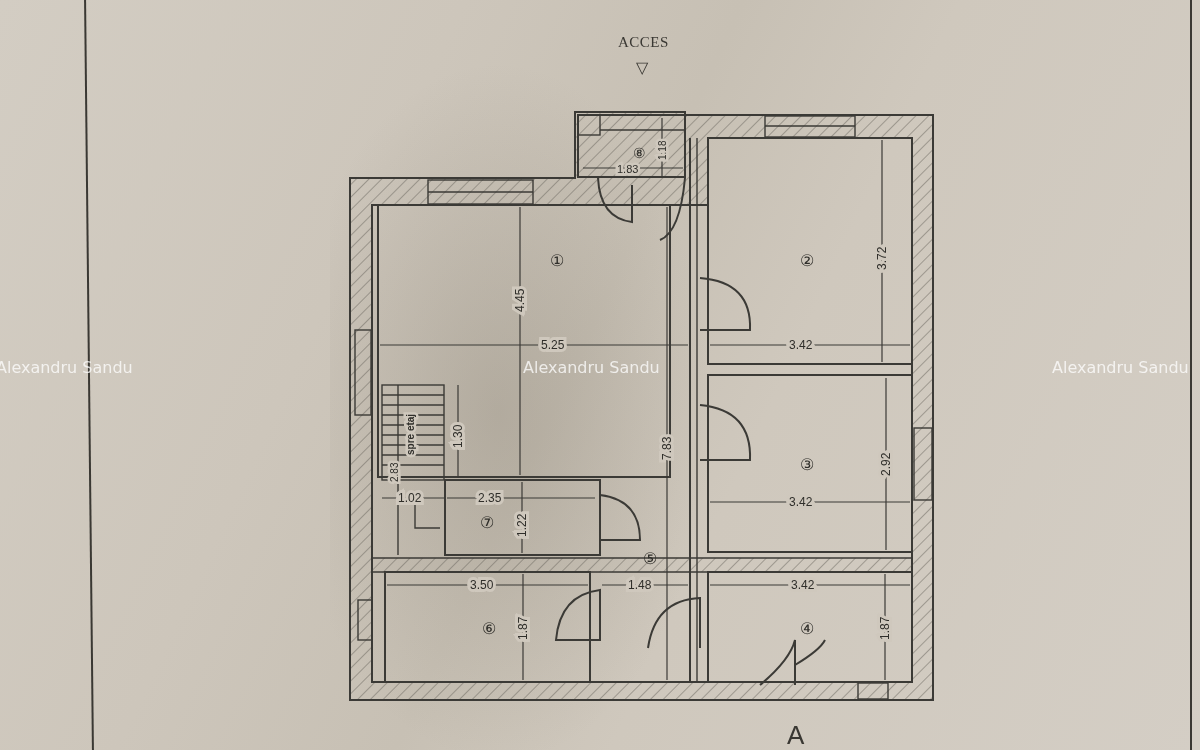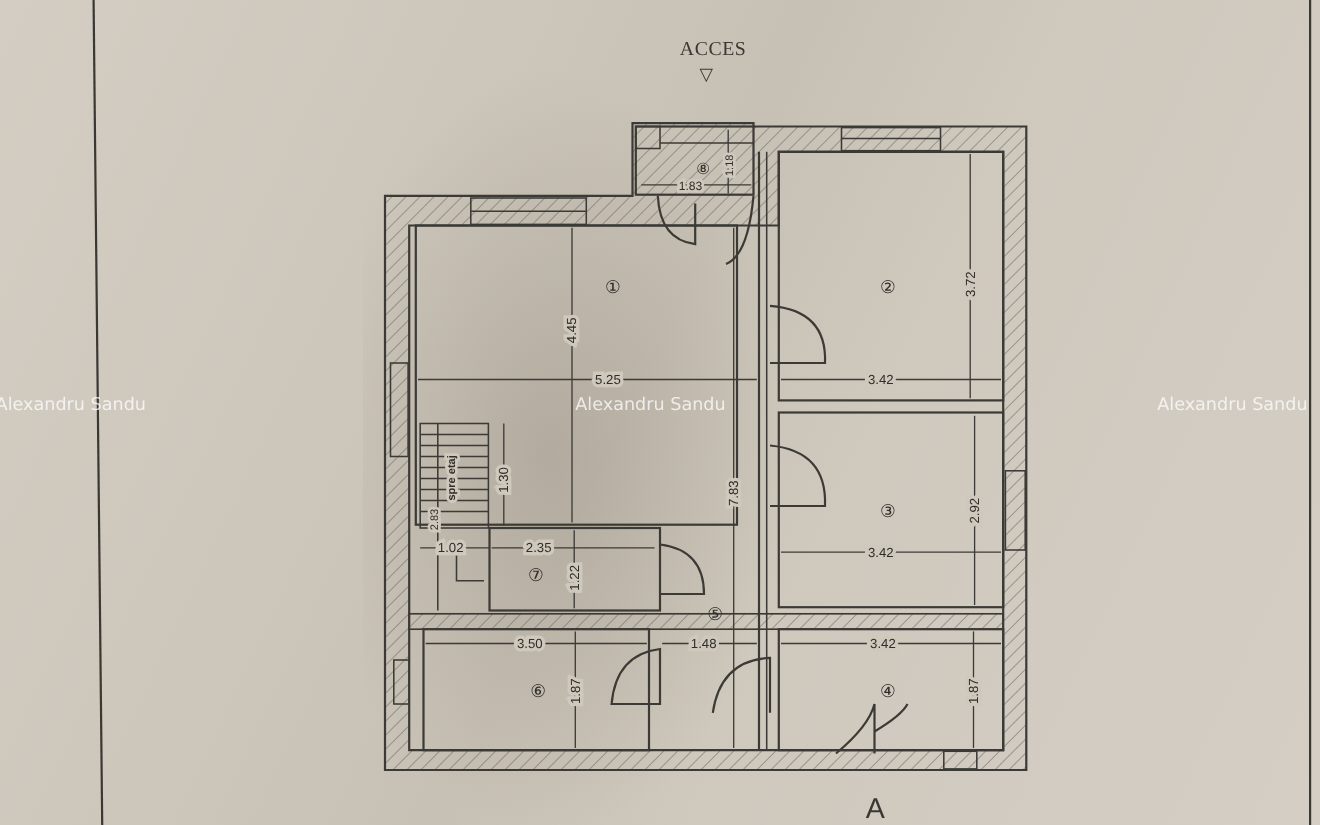--- a/index.html
+++ b/index.html
@@ -8,21 +8,21 @@
     background:linear-gradient(115deg,#d3cdc3 0%,#cdc6bb 30%,#c7c0b4 48%,#cfc8bd 62%,#d4cec5 100%);}
   .shadow{position:absolute;pointer-events:none;}
   .border-line{position:absolute;top:0;width:2px;height:750px;background:#3a3833;}
   svg#plan{position:absolute;left:0;top:0;}
   .wall{fill:none;stroke:#3b3a36;stroke-width:2;}
   .thin{fill:none;stroke:#3b3a36;stroke-width:1.4;}
   .dim{stroke:#3b3a36;stroke-width:1.2;}
   .dimtxt{font-family:"Liberation Sans",sans-serif;font-size:12px;fill:#2f2e2a;}
   .roomnum{font-family:"Liberation Sans",sans-serif;font-size:11px;fill:#2f2e2a;}
   .watermark{position:absolute;font-family:"DejaVu Sans",sans-serif;font-size:16px;color:rgba(255,255,255,0.75);white-space:nowrap;}
-  .acces{position:absolute;font-family:"Liberation Serif",serif;font-size:18px;color:#3a3833;letter-spacing:0.5px;}
+  .acces{position:absolute;font-family:"Liberation Serif",serif;font-size:15px;color:#3a3833;letter-spacing:0.5px;}
   .marker{position:absolute;font-family:"Liberation Sans",sans-serif;color:#3a3833;}
 </style>
 </head>
 <body>
 
 <div id="page">
   <div class="shadow" style="left:330px;top:0;width:420px;height:750px;background:radial-gradient(ellipse at 40% 55%,rgba(120,112,98,0.28),rgba(120,112,98,0) 60%);"></div>
   <div class="border-line" style="left:88px;transform:skewX(0.6deg);"></div>
   <div class="border-line" style="left:1190px;"></div>
 

